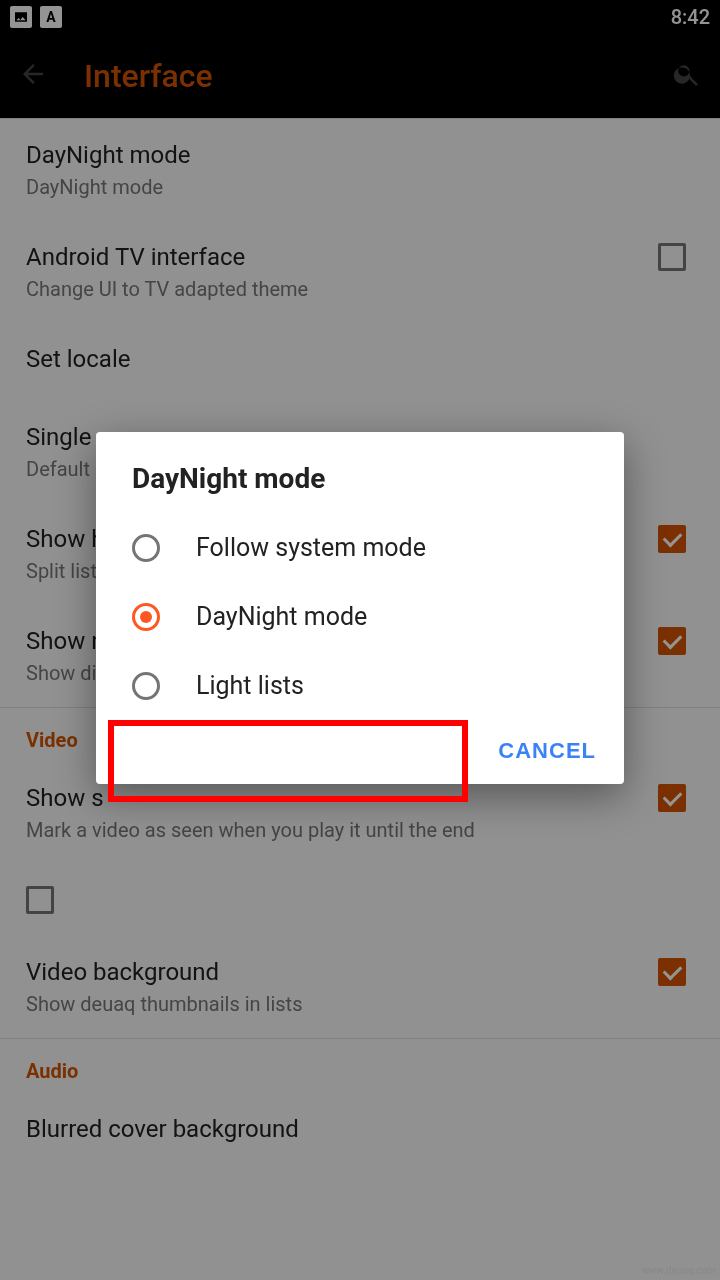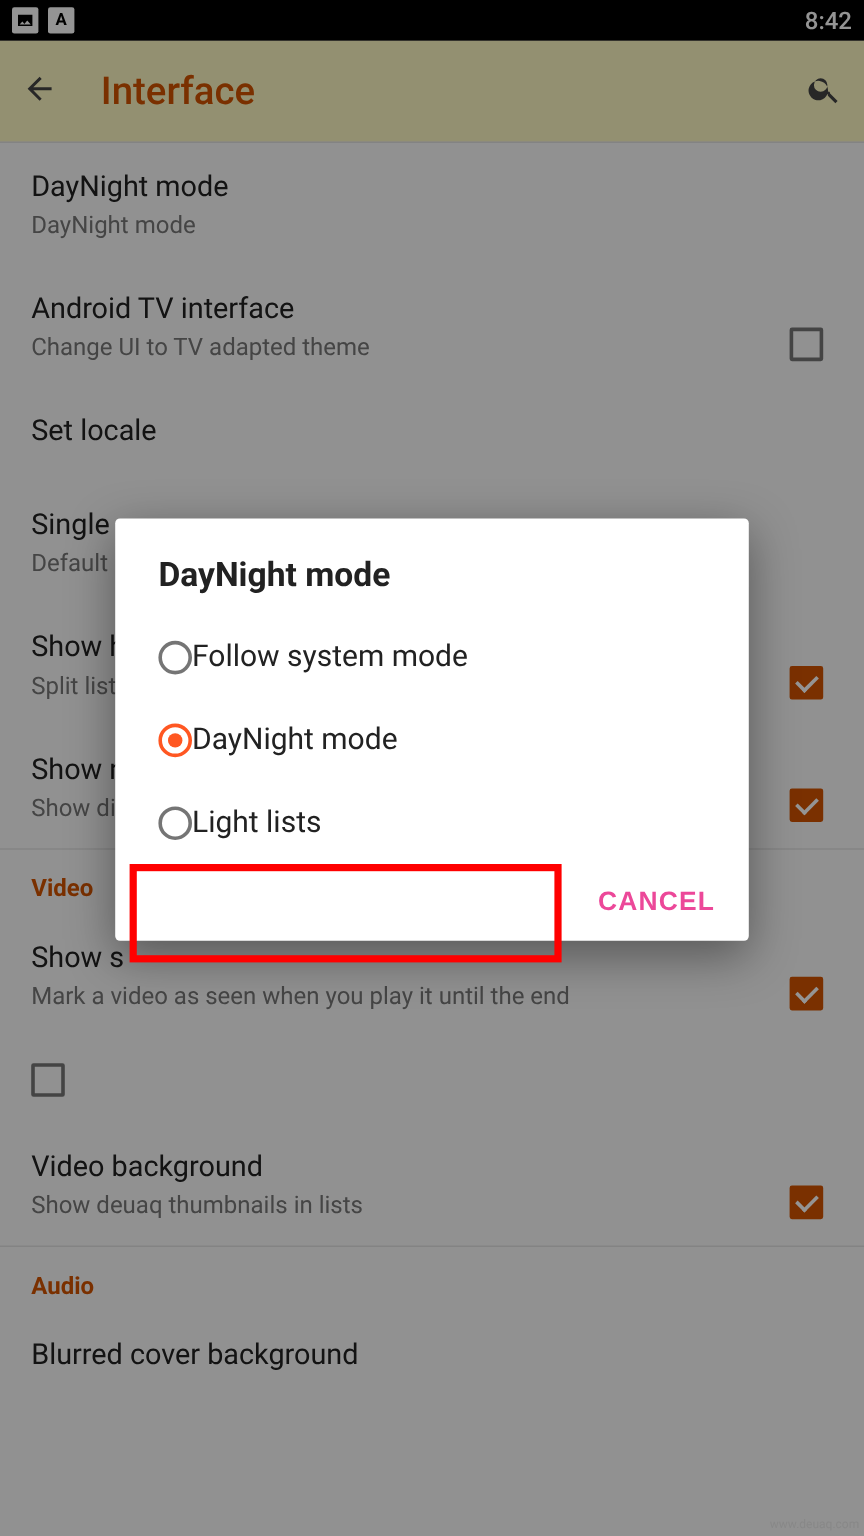--- a/index.html
+++ b/index.html
@@ -13,33 +13,33 @@
   }
   .status-left { display: flex; gap: 8px; }
   .status-icon {
     width: 22px; height: 22px; background: #fff; border-radius: 2px;
     display: flex; align-items: center; justify-content: center; color: #000;
     font-size: 14px;
   }
 
   .toolbar {
     height: 84px; display: flex; align-items: center; padding: 0 18px;
-    background: #fef9c3;
+    background: #000000;
   }
   .toolbar .back { margin-right: 36px; }
   .toolbar .title { color: #d35400; font-size: 32px; font-weight: 500; flex: 1; }
   .toolbar svg { width: 30px; height: 30px; }
 
   .divider { height: 1px; background: #ddd; }
 
   .settings-list { padding: 0; }
   .row { padding: 22px 26px; }
   .row .primary { font-size: 24px; color: #222; margin-bottom: 6px; }
   .row .secondary { font-size: 20px; color: #777; }
-  .row.with-toggle { display: flex; align-items: flex-end; }
+  .row.with-toggle { display: flex; align-items: flex-start; }
   .row.with-toggle .texts { flex: 1; padding-right: 12px; }
 
   .checkbox {
     width: 28px; height: 28px; border: 3px solid #757575; border-radius: 2px;
     margin-right: 8px;
   }
   .checkbox.checked {
     background: #d35400; border-color: #d35400; position: relative;
   }
   .checkbox.checked::after {
@@ -60,21 +60,21 @@
     position: absolute; left: 96px; top: 432px; width: 528px;
     background: #fff; border-radius: 4px;
     box-shadow: 0 12px 40px rgba(0,0,0,0.4);
     padding-bottom: 8px;
   }
   .dialog-title {
     font-size: 28px; font-weight: 700; color: #222;
     padding: 30px 36px 18px;
   }
   .option {
-    display: flex; align-items: center; padding: 20px 36px; 
+    display: flex; align-items: center; padding: 20px 36px; gap: 36px;
   }
   .radio {
     width: 28px; height: 28px; border: 3px solid #757575; border-radius: 50%;
     position: relative; flex-shrink: 0;
   }
   .radio.selected { border-color: #ff5722; }
   .radio.selected::after {
     content: ""; position: absolute; left: 5px; top: 5px; width: 12px; height: 12px;
     background: #ff5722; border-radius: 50%;
   }
@@ -82,21 +82,21 @@
 
   .highlight-box {
     border: 6px solid #ff0000; position: absolute;
     pointer-events: none;
   }
 
   .dialog-actions {
     display: flex; justify-content: flex-end; padding: 18px 28px 12px;
   }
   .dialog-actions .btn {
-    color: #ec4899; font-size: 22px; font-weight: 700; letter-spacing: 1px;
+    color: #3b82f6; font-size: 22px; font-weight: 700; letter-spacing: 1px;
     background: none; border: none; cursor: pointer;
   }
 
   .watermark {
     position: absolute; right: 4px; bottom: 4px; font-size: 10px; color: #888;
   }
 </style>
 </head>
 <body>
 

